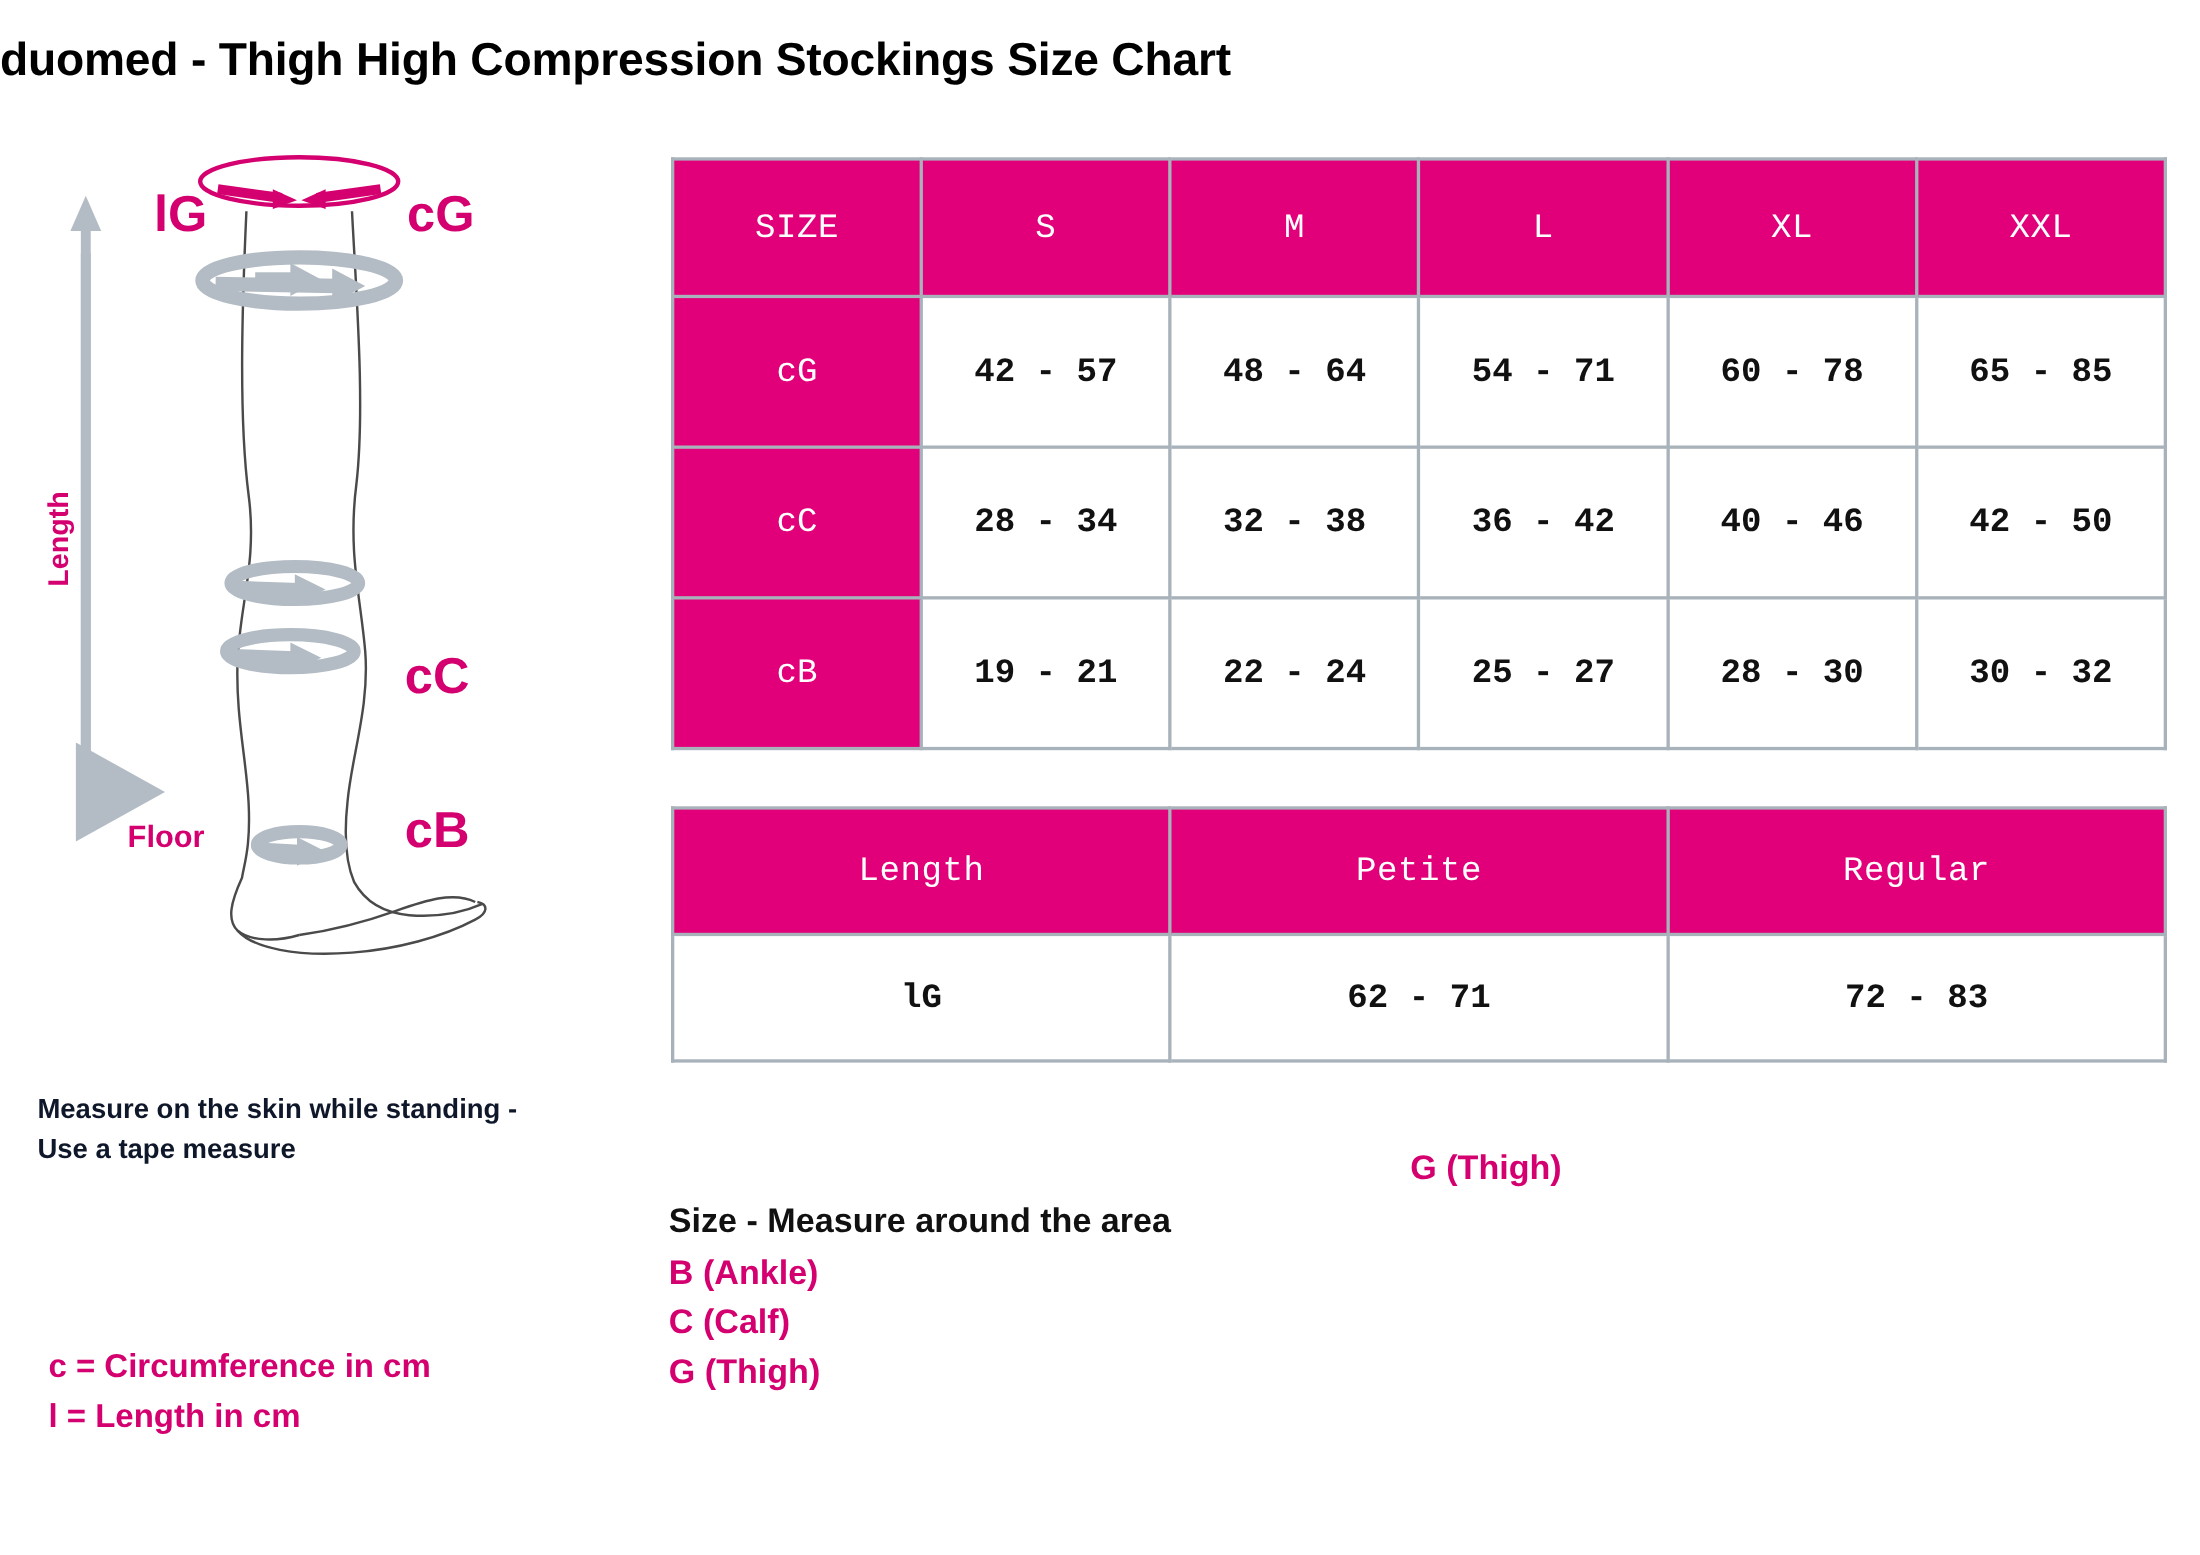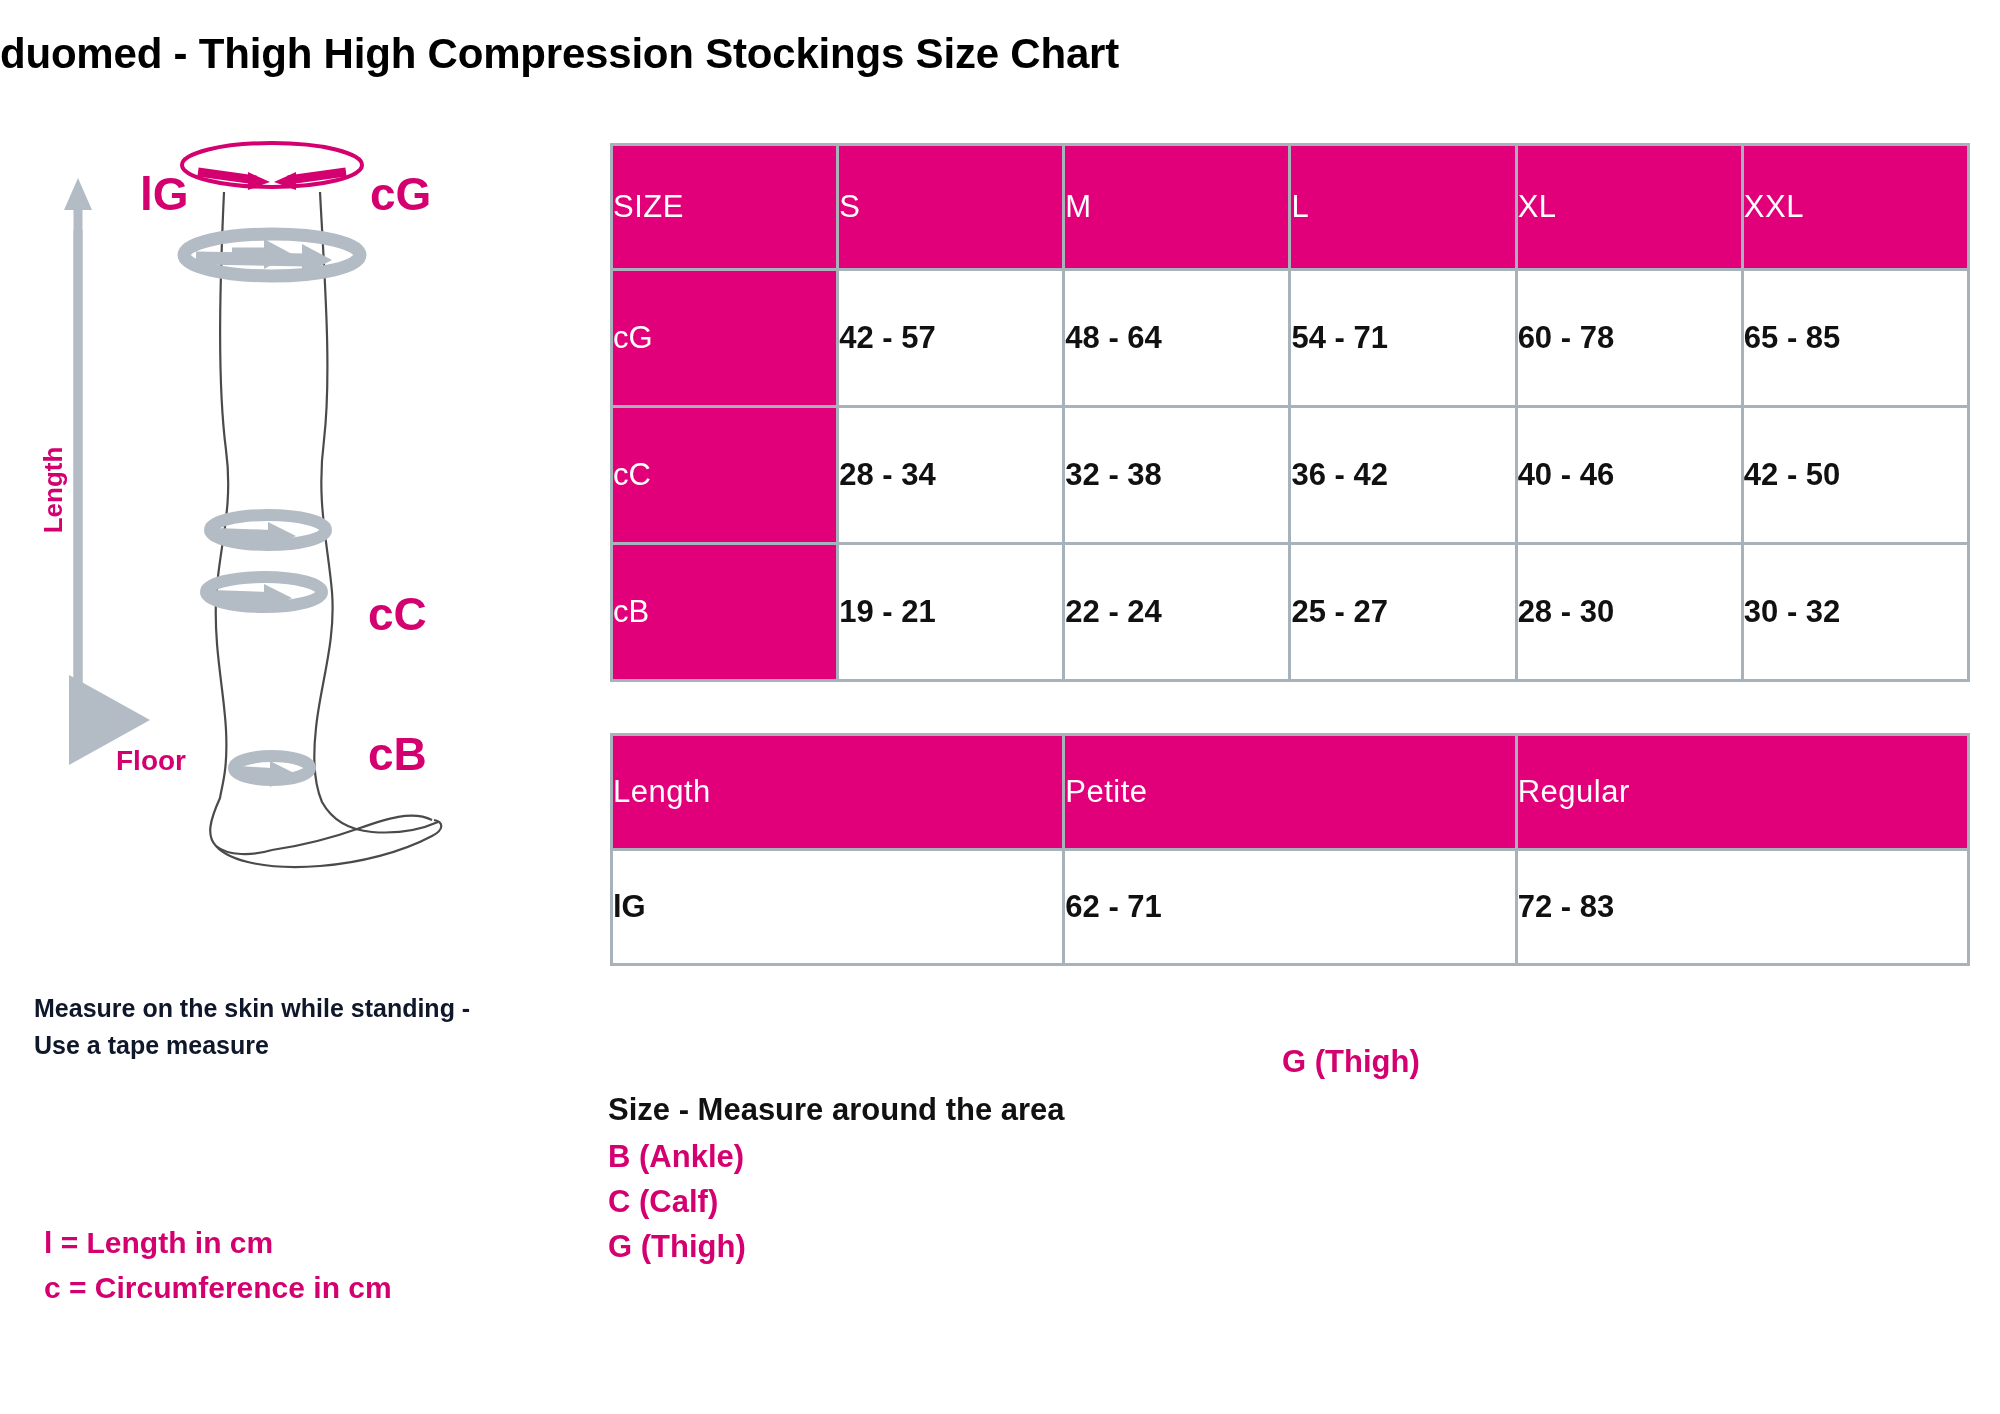--- a/index.html
+++ b/index.html
@@ -62,23 +62,25 @@
 
   
   .grid-table {
     position: absolute;
     border-collapse: collapse;
     table-layout: fixed;
     background: #ffffff;
   }
   .grid-table td, .grid-table th {
     border: 3px solid #a8b2ba;
+    text-align: center;
     vertical-align: middle;
     padding: 0;
     background: #ffffff;
+    font-family: Liberation Mono, monospace;
   }
   .hdr {
     background: #E2007A !important;
     color: #ffffff;
     font-weight: normal;
     font-size: 31px;
     letter-spacing: 0.5px;
   }
   .rowhdr {
     background: #E2007A !important;
@@ -252,22 +254,22 @@
       <td class="val">lG</td>
       <td class="val">62 - 71</td>
       <td class="val">72 - 83</td>
     </tr>
   </tbody>
 </table>
 
 <div id="measure-note">Measure on the skin while standing - Use a tape measure</div>
 
 <div id="legend-note">
+  <span class="note-item">c = Circumference in cm</span>
   <span class="note-item">l = Length in cm</span>
-  <span class="note-item">c = Circumference in cm</span>
 </div>
 
 <div class="note-block" id="size-note">
   <span class="note-head">Size - Measure around the area</span>
   <span class="note-item">B (Ankle)</span>
   <span class="note-item">C (Calf)</span>
   <span class="note-item">G (Thigh)</span>
 </div>
 
 <div class="note-block" id="length-note">

